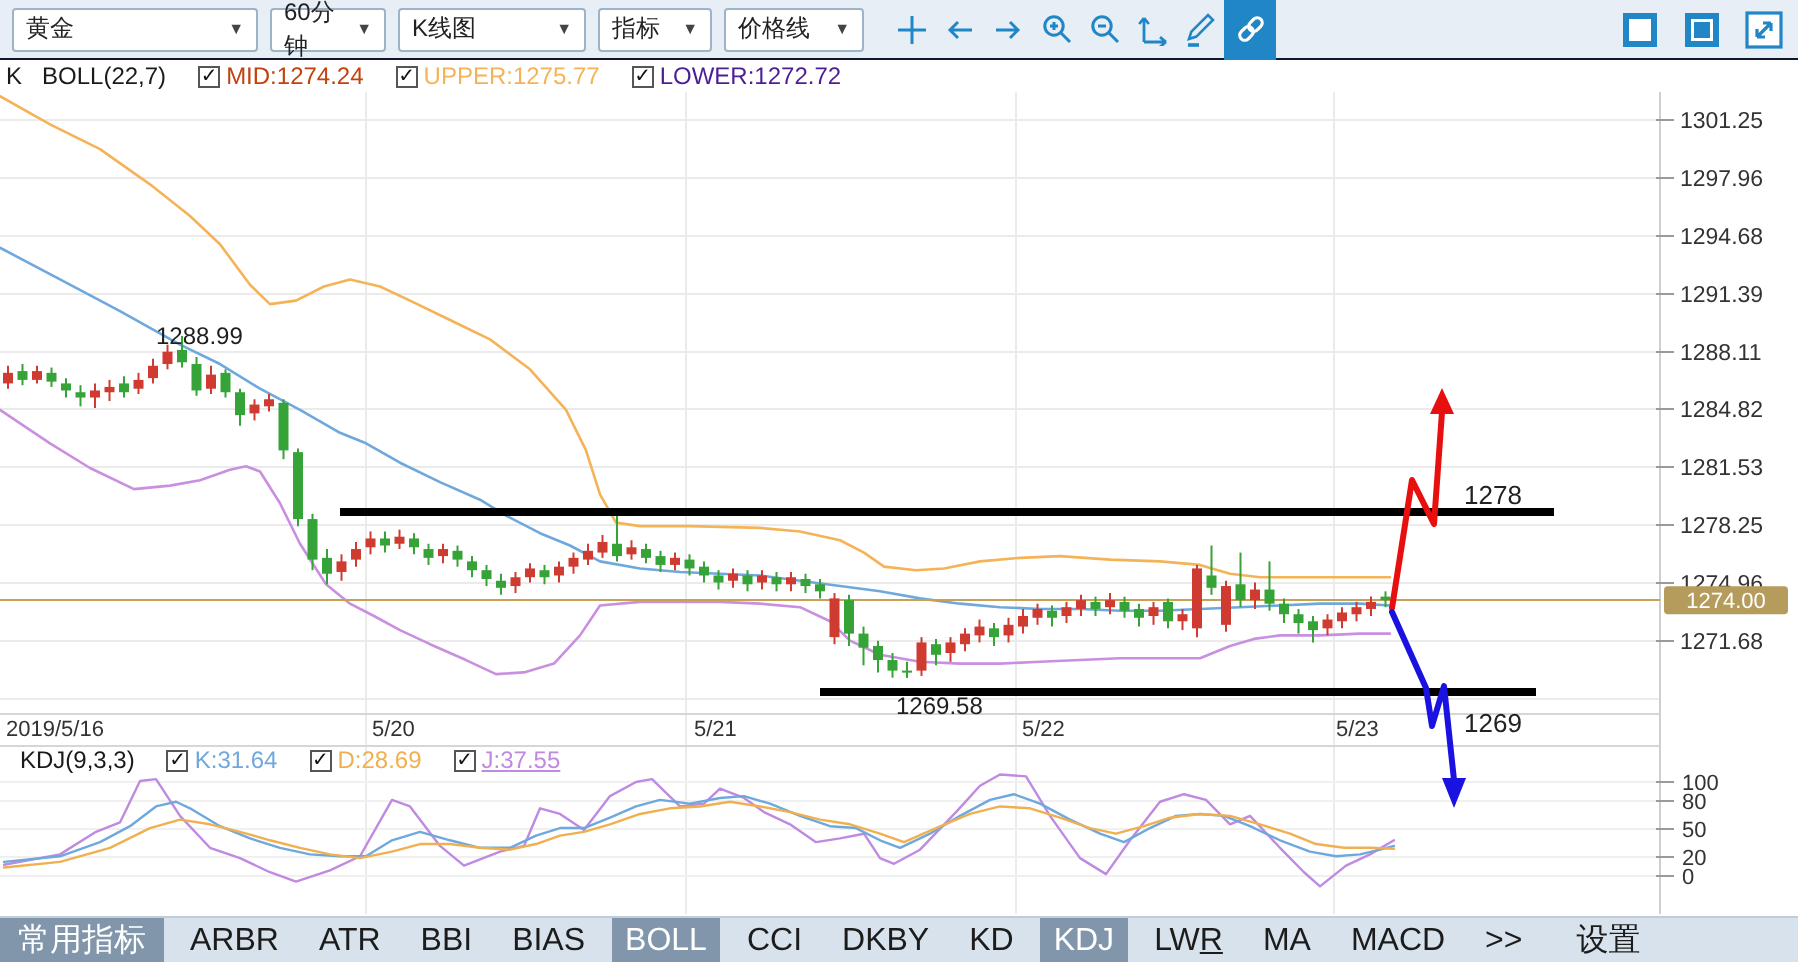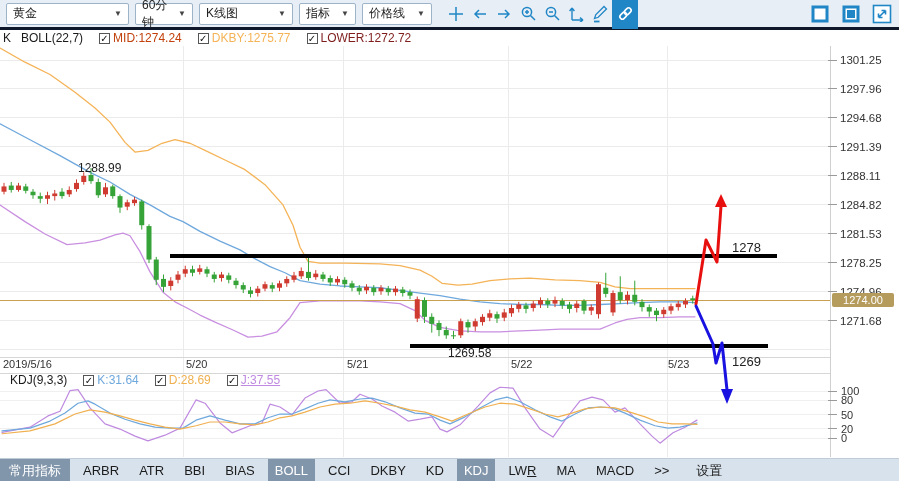--- a/index.html
+++ b/index.html
@@ -1,40 +1,40 @@
 <!DOCTYPE html>
 <html><head>
 <meta charset="utf-8">
 <style>
   *{margin:0;padding:0;box-sizing:border-box}
   html,body{background:#fff}
   #app{position:relative;width:899px;height:481px;background:#fff;overflow:hidden;
        font-family:"Liberation Sans","DejaVu Sans",sans-serif}
   .toolbar{position:absolute;top:0;left:0;width:899px;height:30px;background:#e7eef5;
-           border-bottom:3px solid #0f172a;display:flex;align-items:center;z-index:6}
+           border-bottom:1px solid #0f172a;display:flex;align-items:center;z-index:6}
   .select{height:22px;background:#fff;border:1px solid #9db4c8;border-radius:2px;display:flex;
           align-items:center;justify-content:space-between;padding:0 6px;margin-left:6px;
           font-size:12px;color:#222;cursor:default}
   .select .caret{font-size:8px;color:#444;margin-left:6px}
   .tb-icon{width:24px;height:30px;display:flex;align-items:center;justify-content:center;
            background:transparent;border:none;cursor:pointer;padding:0}
   .tb-icon.active{background:#2186c6}
   .right-icons{margin-left:auto;display:flex;align-items:center;margin-right:5px;gap:7px}
   .ind-row{position:absolute;left:0;display:flex;align-items:center;height:16px;font-size:12px;
            color:#1a1a1a;z-index:5;white-space:nowrap}
   .ind-title{margin-left:10px}
   .k-label{margin-left:3px}
   .ind-item{display:flex;align-items:center;margin-left:16px}
   .chk{width:11px;height:11px;border:1px solid #555;background:#fff;font-size:10px;line-height:9px;
        text-align:center;color:#111;display:inline-block;cursor:pointer}
   .ind-label{margin-left:3px}
   svg#chart{position:absolute;top:0;left:0;z-index:1}
   svg text{font-family:"Liberation Sans","DejaVu Sans",sans-serif}
   .tabbar{position:absolute;left:0;bottom:0;width:899px;height:23px;background:#d8e2ec;
-          border-top:1px solid #c0ccd8;display:flex;align-items:center;font-size:13px;z-index:6}
+          border-top:1px solid #c0ccd8;display:flex;align-items:center;font-size:16px;z-index:6}
   .tab{height:23px;line-height:23px;padding:0 7px;margin:0 3px;color:#1c1c1c;cursor:pointer;white-space:nowrap}
   .tab:first-child{margin-left:0;padding:0 9px}
   .tab.selected{background:#8296ab;color:#fff}
 </style>
 </head>
 <body>
 
 <div id="app">
 
   <div class="toolbar">
@@ -423,25 +423,25 @@
 
   <div class="ind-row" id="bollRow" style="top:30px">
       <span class="k-label">K</span>
       <span class="ind-title">BOLL(22,7)</span>
       <span class="ind-item">
         <span class="chk">✓</span>
         <span class="ind-label" style="color: #c2410c;">MID:1274.24</span>
       </span>
       <span class="ind-item">
         <span class="chk">✓</span>
-        <span class="ind-label" style="color: rgb(245, 179, 87);">DKBY:1275.77</span>
-      </span>
-      <span class="ind-item">
-        <span class="chk">✓</span>
-        <span class="ind-label" style="color: #7f1d1d;">LOWER:1272.72</span>
+        <span class="ind-label" style="color: rgb(245, 179, 87);">UPPER:1275.77</span>
+      </span>
+      <span class="ind-item">
+        <span class="chk">✓</span>
+        <span class="ind-label" style="color: #4c1d95;">LOWER:1272.72</span>
       </span>
     </div>
   <div class="ind-row" id="kdjRow" style="top:372px">
       <span class="ind-title">KDJ(9,3,3)</span>
       <span class="ind-item">
         <span class="chk">✓</span>
         <span class="ind-label" style="color: rgb(111, 168, 220);">K:31.64</span>
       </span>
       <span class="ind-item">
         <span class="chk">✓</span>

